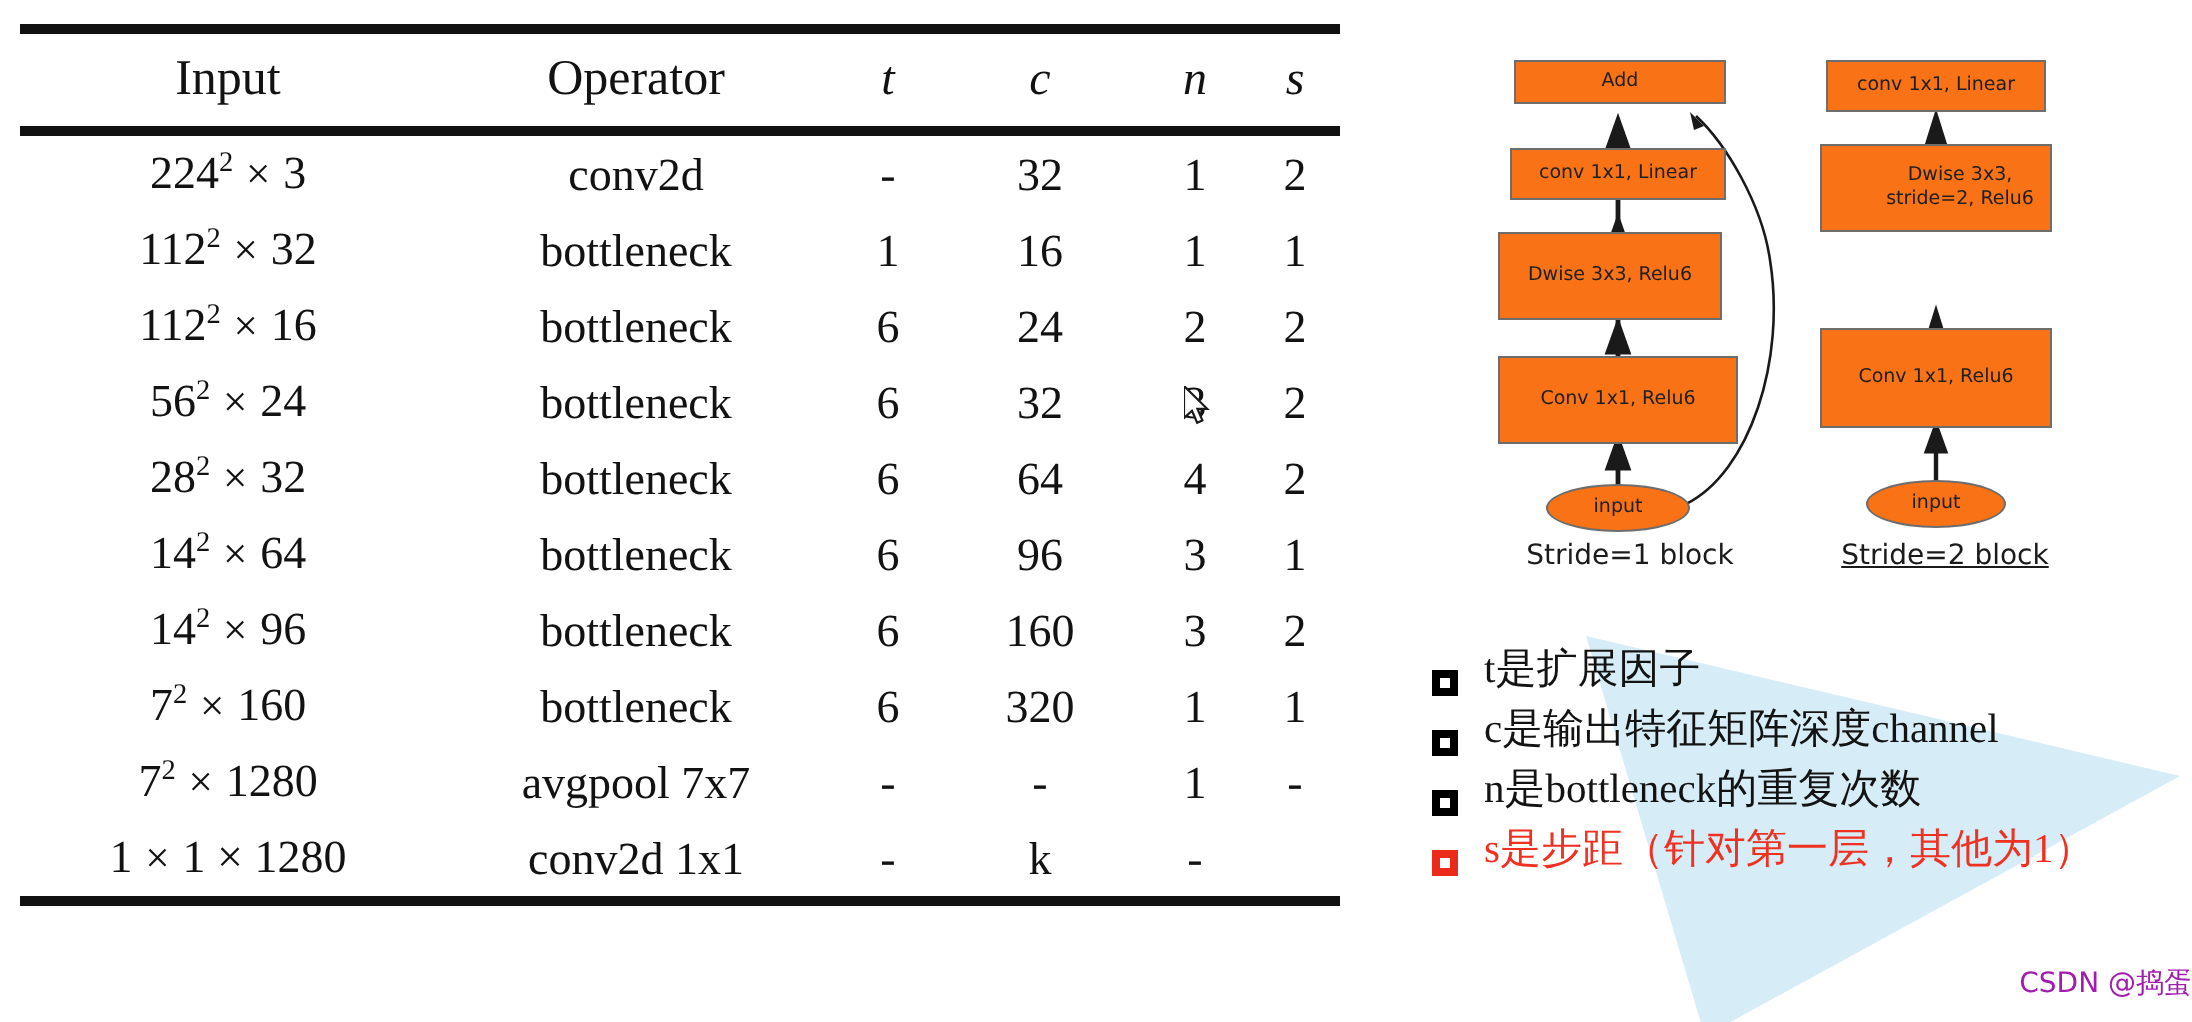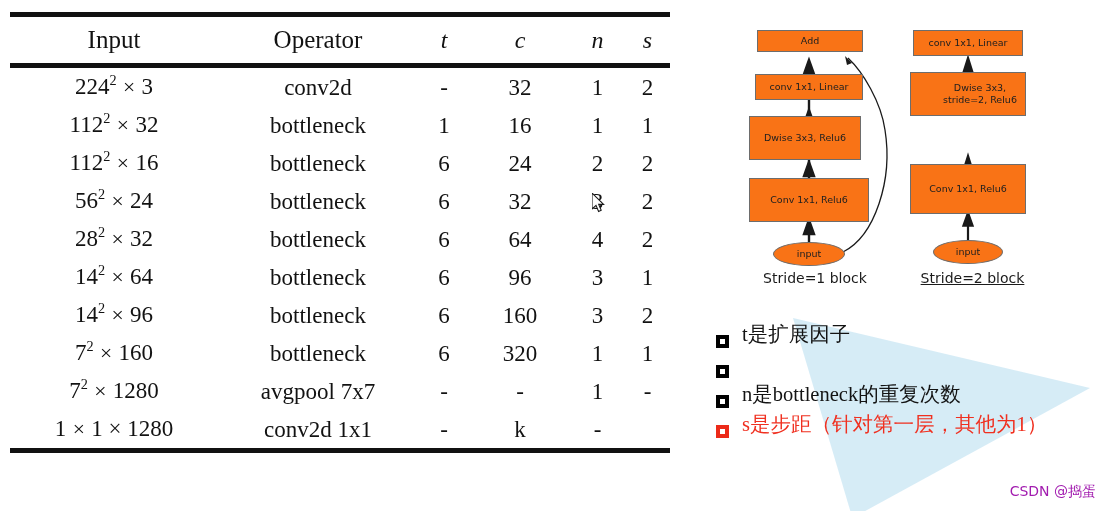--- a/index.html
+++ b/index.html
@@ -352,20 +352,21 @@
     <div class="dcaption" style="left:0px; top:240px; width:135px;text-decoration:underline;">Stride=2 block</div>
   </div>
 
   <div id="notes">
       <div class="note-row">
         <div class="note-sq"></div>
         <div class="note-txt">t是扩展因子</div>
       </div>
       <div class="note-row">
         <div class="note-sq"></div>
+        <div class="note-txt">c是输出特征矩阵深度channel</div>
       </div>
       <div class="note-row">
         <div class="note-sq"></div>
         <div class="note-txt">n是bottleneck的重复次数</div>
       </div>
       <div class="note-row red">
         <div class="note-sq"></div>
         <div class="note-txt">s是步距（针对第一层，其他为1）</div>
       </div>
     </div>

